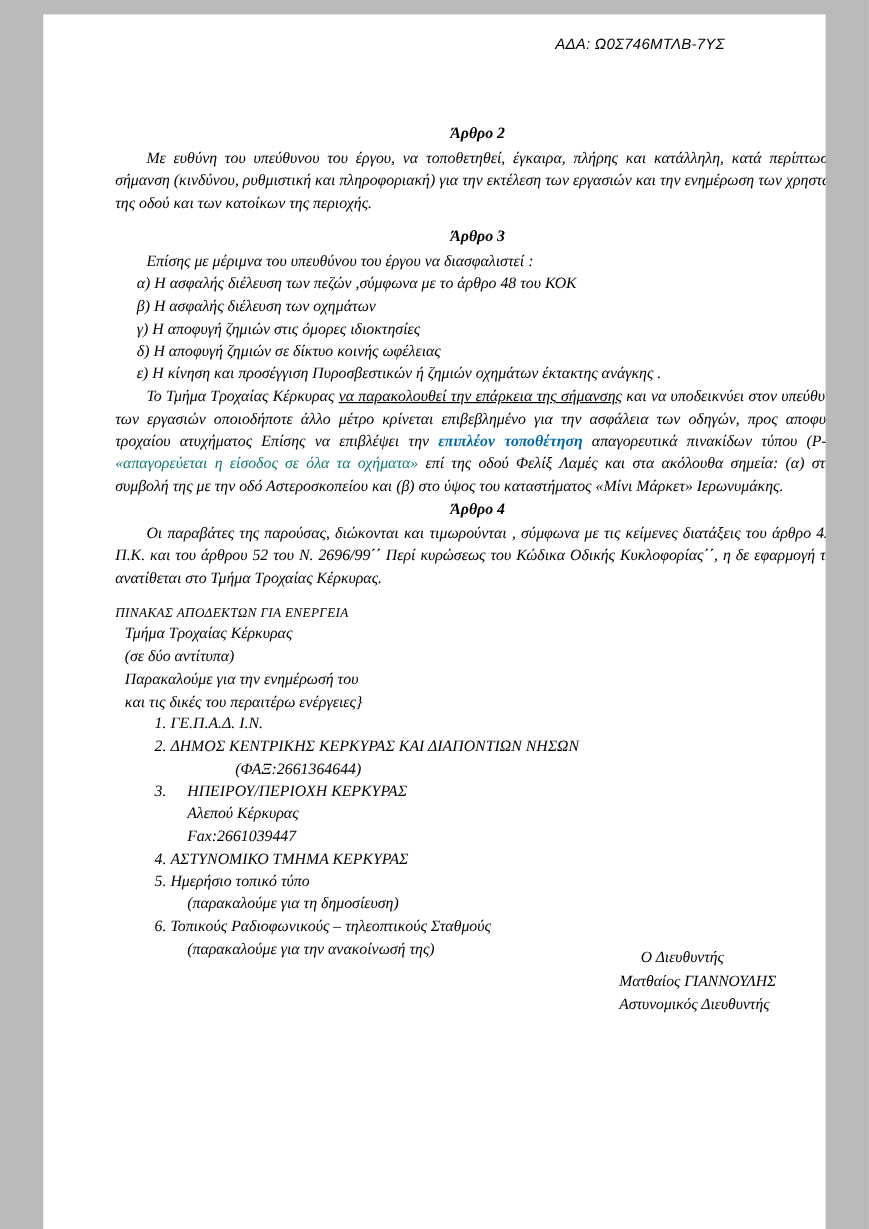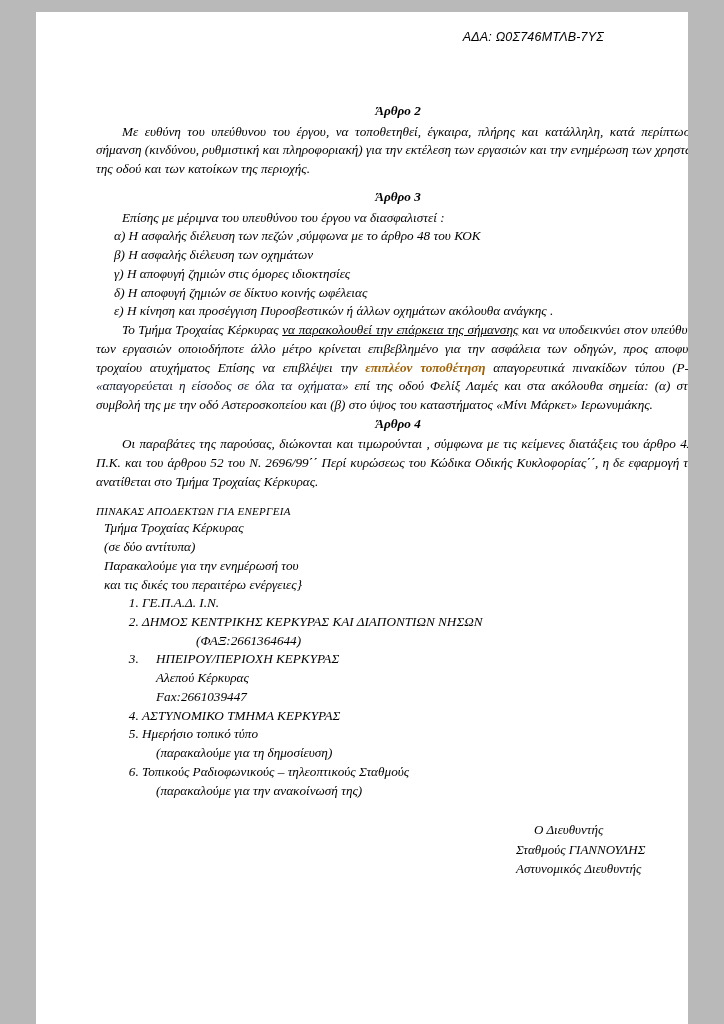--- a/index.html
+++ b/index.html
@@ -45,42 +45,42 @@
     font-size: 13.2px;
   }
   .art-head.spaced { margin-top: 9px; }
   p {
     margin: 0;
     text-align: justify;
   }
   .ind { text-indent: 26px; }
   .list-line { margin: 0; text-indent: 18px; }
   .u { text-decoration: underline; }
-  .red { color: #a16207; font-weight: bold; }
-  .blue { color: #0f172a; }
+  .red { color: #0369a1; font-weight: bold; }
+  .blue { color: #0f766e; }
   .sec-title {
     margin-top: 12px;
     font-size: 11px;
     letter-spacing: 0.3px;
   }
   .plain-line { margin: 0; text-indent: 8px; }
   .ol {
     margin: 0;
     padding-left: 46px;
   }
   .ol li {
     margin: 0;
     padding: 0;
   }
   .ol li > div { margin: 0; }
   .sub2 { padding-left: 54px; }
   .sub3 { padding-left: 14px; }
   .signature {
     position: absolute;
-    top: 808px;
+    top: 776px;
     left: 480px;
     font-size: 13px;
     line-height: 1.5;
   }
   .sig-line { margin: 0; }
   .sig-line.center { text-align: left; padding-left: 18px;}
 </style>
 </head>
 <body>
 
@@ -92,21 +92,21 @@
 
     <div class="art-head">Άρθρο 2</div>
     <p class="ind">Με ευθύνη του υπεύθυνου του έργου, να τοποθετηθεί, έγκαιρα, πλήρης και κατάλληλη, κατά περίπτωση, σήμανση (κινδύνου, ρυθμιστική και πληροφοριακή) για την εκτέλεση των εργασιών και την ενημέρωση των χρηστών της οδού και των κατοίκων της περιοχής.</p>
 
     <div class="art-head spaced">Άρθρο 3</div>
     <p class="ind">Επίσης με μέριμνα του υπευθύνου του έργου να διασφαλιστεί :</p>
     <p class="list-line">α) Η ασφαλής διέλευση των πεζών ,σύμφωνα με το άρθρο 48 του ΚΟΚ</p>
     <p class="list-line">β) Η ασφαλής διέλευση των οχημάτων</p>
     <p class="list-line">γ) Η αποφυγή ζημιών στις όμορες ιδιοκτησίες</p>
     <p class="list-line">δ) Η αποφυγή ζημιών σε δίκτυο κοινής ωφέλειας</p>
-    <p class="list-line">ε) Η κίνηση και προσέγγιση Πυροσβεστικών ή άλλων οχημάτων ακόλουθα ανάγκης .</p>
+    <p class="list-line">ε) Η κίνηση και προσέγγιση Πυροσβεστικών ή ζημιών οχημάτων έκτακτης ανάγκης .</p>
     <p class="ind"><span>Το Τμήμα Τροχαίας Κέρκυρας </span><span class="u">να παρακολουθεί την επάρκεια της σήμανσης</span><span> και να υποδεικνύει στον υπεύθυνο των εργασιών οποιοδήποτε άλλο μέτρο κρίνεται επιβεβλημένο για την ασφάλεια των οδηγών, προς αποφυγή τροχαίου ατυχήματος  Επίσης να επιβλέψει την </span><span class="red">επιπλέον τοποθέτηση</span><span> απαγορευτικά πινακίδων τύπου (Ρ-7) </span><span class="blue">«απαγορεύεται η είσοδος σε όλα τα οχήματα»</span><span> επί της οδού Φελίξ Λαμές και στα ακόλουθα σημεία: (α) στην συμβολή της με την οδό Αστεροσκοπείου και (β) στο ύψος του καταστήματος «Μίνι Μάρκετ» Ιερωνυμάκης.</span></p>
 
     <div class="art-head">Άρθρο 4</div>
     <p class="ind">Οι παραβάτες της παρούσας, διώκονται και τιμωρούνται , σύμφωνα με τις κείμενες διατάξεις του άρθρο 420 Π.Κ. και του άρθρου 52 του Ν. 2696/99΄΄ Περί κυρώσεως του Κώδικα Οδικής Κυκλοφορίας΄΄, η δε εφαρμογή της ανατίθεται στο Τμήμα Τροχαίας Κέρκυρας.</p>
 
     <p class="sec-title">ΠΙΝΑΚΑΣ ΑΠΟΔΕΚΤΩΝ ΓΙΑ ΕΝΕΡΓΕΙΑ</p>
     <p class="plain-line">Τμήμα Τροχαίας Κέρκυρας</p>
     <p class="plain-line">(σε δύο αντίτυπα)</p>
     <p class="plain-line">Παρακαλούμε  για την ενημέρωσή του</p>
     <p class="plain-line">και τις δικές του περαιτέρω ενέργειες}</p>
@@ -133,17 +133,17 @@
       </li>
       <li>
         <div>Τοπικούς Ραδιοφωνικούς – τηλεοπτικούς Σταθμούς</div>
         <div class="sub3">(παρακαλούμε για την ανακοίνωσή της)</div>
       </li>
     </ol>
   </div>
 
   <div class="signature">
     <p class="sig-line center">Ο Διευθυντής</p>
-    <p class="sig-line">Σταθμούς ΓΙΑΝΝΟΥΛΗΣ</p>
+    <p class="sig-line">Ματθαίος ΓΙΑΝΝΟΥΛΗΣ</p>
     <p class="sig-line">Αστυνομικός Διευθυντής</p>
   </div>
 
 </div>
 
 </body></html>

